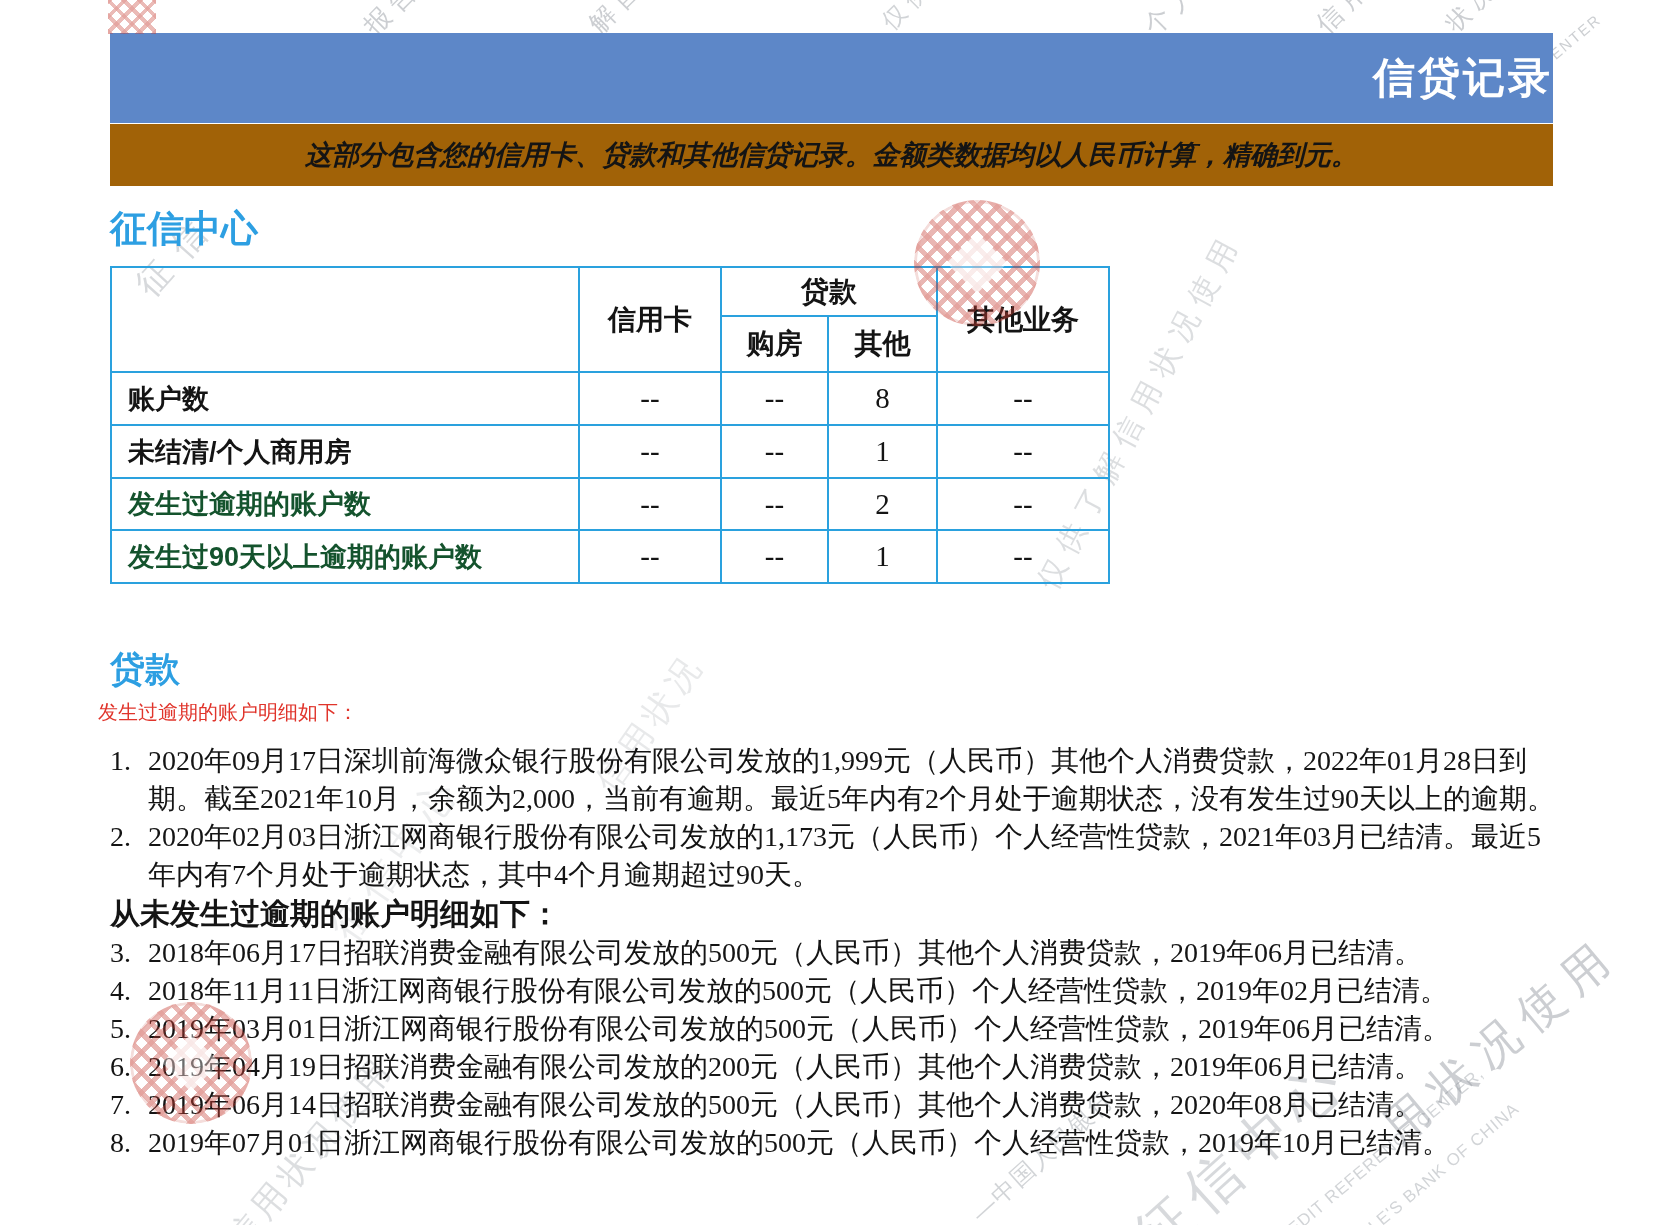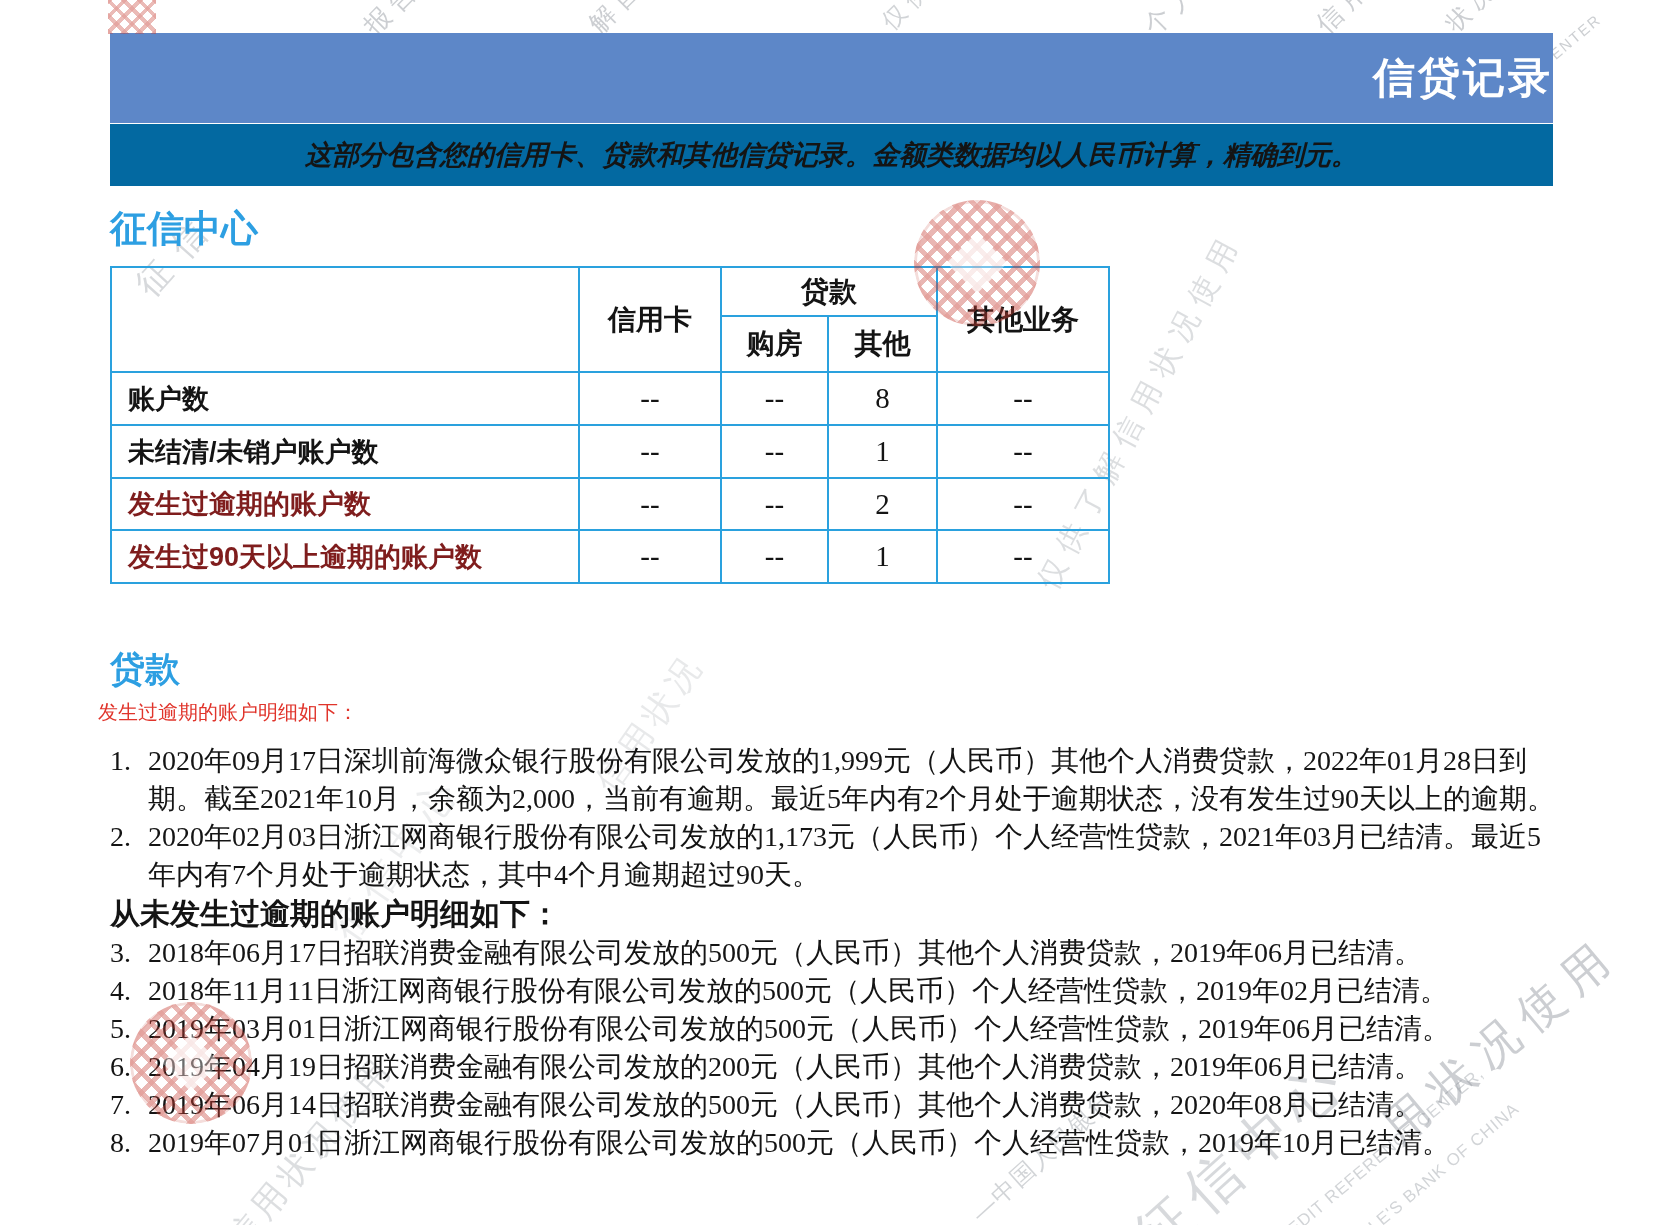--- a/index.html
+++ b/index.html
@@ -10,21 +10,21 @@
   }
   
   .band-title {
     position:absolute; left:110px; top:33px; width:1443px; height:90px;
     background:#5d87c8; color:#ffffff; z-index:2;
     font-family:"Liberation Sans", sans-serif; font-weight:700; font-size:42px;
     letter-spacing:3px; display:flex; align-items:center; justify-content:flex-end;
   }
   .band-sub {
     position:absolute; left:110px; top:124px; width:1443px; height:62px;
-    background:#0369a1; z-index:2;
+    background:#a16207; z-index:2;
     font-family:"Liberation Sans", sans-serif; font-style:italic; font-weight:700; font-size:27px;
     display:flex; align-items:center; justify-content:center;
   }
   
   .sec-head {
     position:absolute; z-index:2; font-family:"Liberation Sans", sans-serif; font-weight:700;
     color:#2d9fe2; white-space:nowrap;
   }
   #summary-head { left:110px; top:204px; font-size:37px; }
   #loans-head   { left:110px; top:646px; font-size:35px; }
@@ -39,21 +39,21 @@
   }
   .summary-table td { border:2px solid #2aa1de; padding:0; background:transparent; }
   .summary-table .hdr {
     font-family:"Liberation Sans", sans-serif; font-weight:700; font-size:28px; text-align:center;
   }
   .summary-table .label {
     font-family:"Liberation Sans", sans-serif; font-weight:700; font-size:27px;
     text-align:left; padding-left:16px;
   }
   .summary-table .val { font-size:29px; text-align:center; font-family:"Liberation Serif", serif; }
-  .summary-table tr.red .label { color:#7f1d1d;border-radius:8px; }
+  .summary-table tr.red .label { color:#14532d;border-radius:8px; }
   
   .notes {
     position:absolute; left:1129px; top:266px; width:424px; height:317px; z-index:2;
     display:flex; flex-direction:column; gap:6px;
   }
   .note {
     background:#dbe7f8; flex:1; display:flex; align-items:center;
     padding:0 12px 0 28px; font-size:25px; line-height:34px;
   }
   .note.red { color:#cc3b35; }
@@ -132,21 +132,21 @@
         <td class="hdr">其他</td>
       </tr>
     <tr style="height: 53px;">
           <td class="label">账户数</td>
           <td class="val">--</td>
           <td class="val">--</td>
           <td class="val">8</td>
           <td class="val">--</td>
         </tr>
         <tr style="height: 53px;">
-          <td class="label">未结清/未销户账户数</td>
+          <td class="label">未结清/个人商用房</td>
           <td class="val">--</td>
           <td class="val">--</td>
           <td class="val">1</td>
           <td class="val">--</td>
         </tr>
         <tr class="red" style="height: 52px;">
           <td class="label">发生过逾期的账户数</td>
           <td class="val">--</td>
           <td class="val">--</td>
           <td class="val">2</td>

